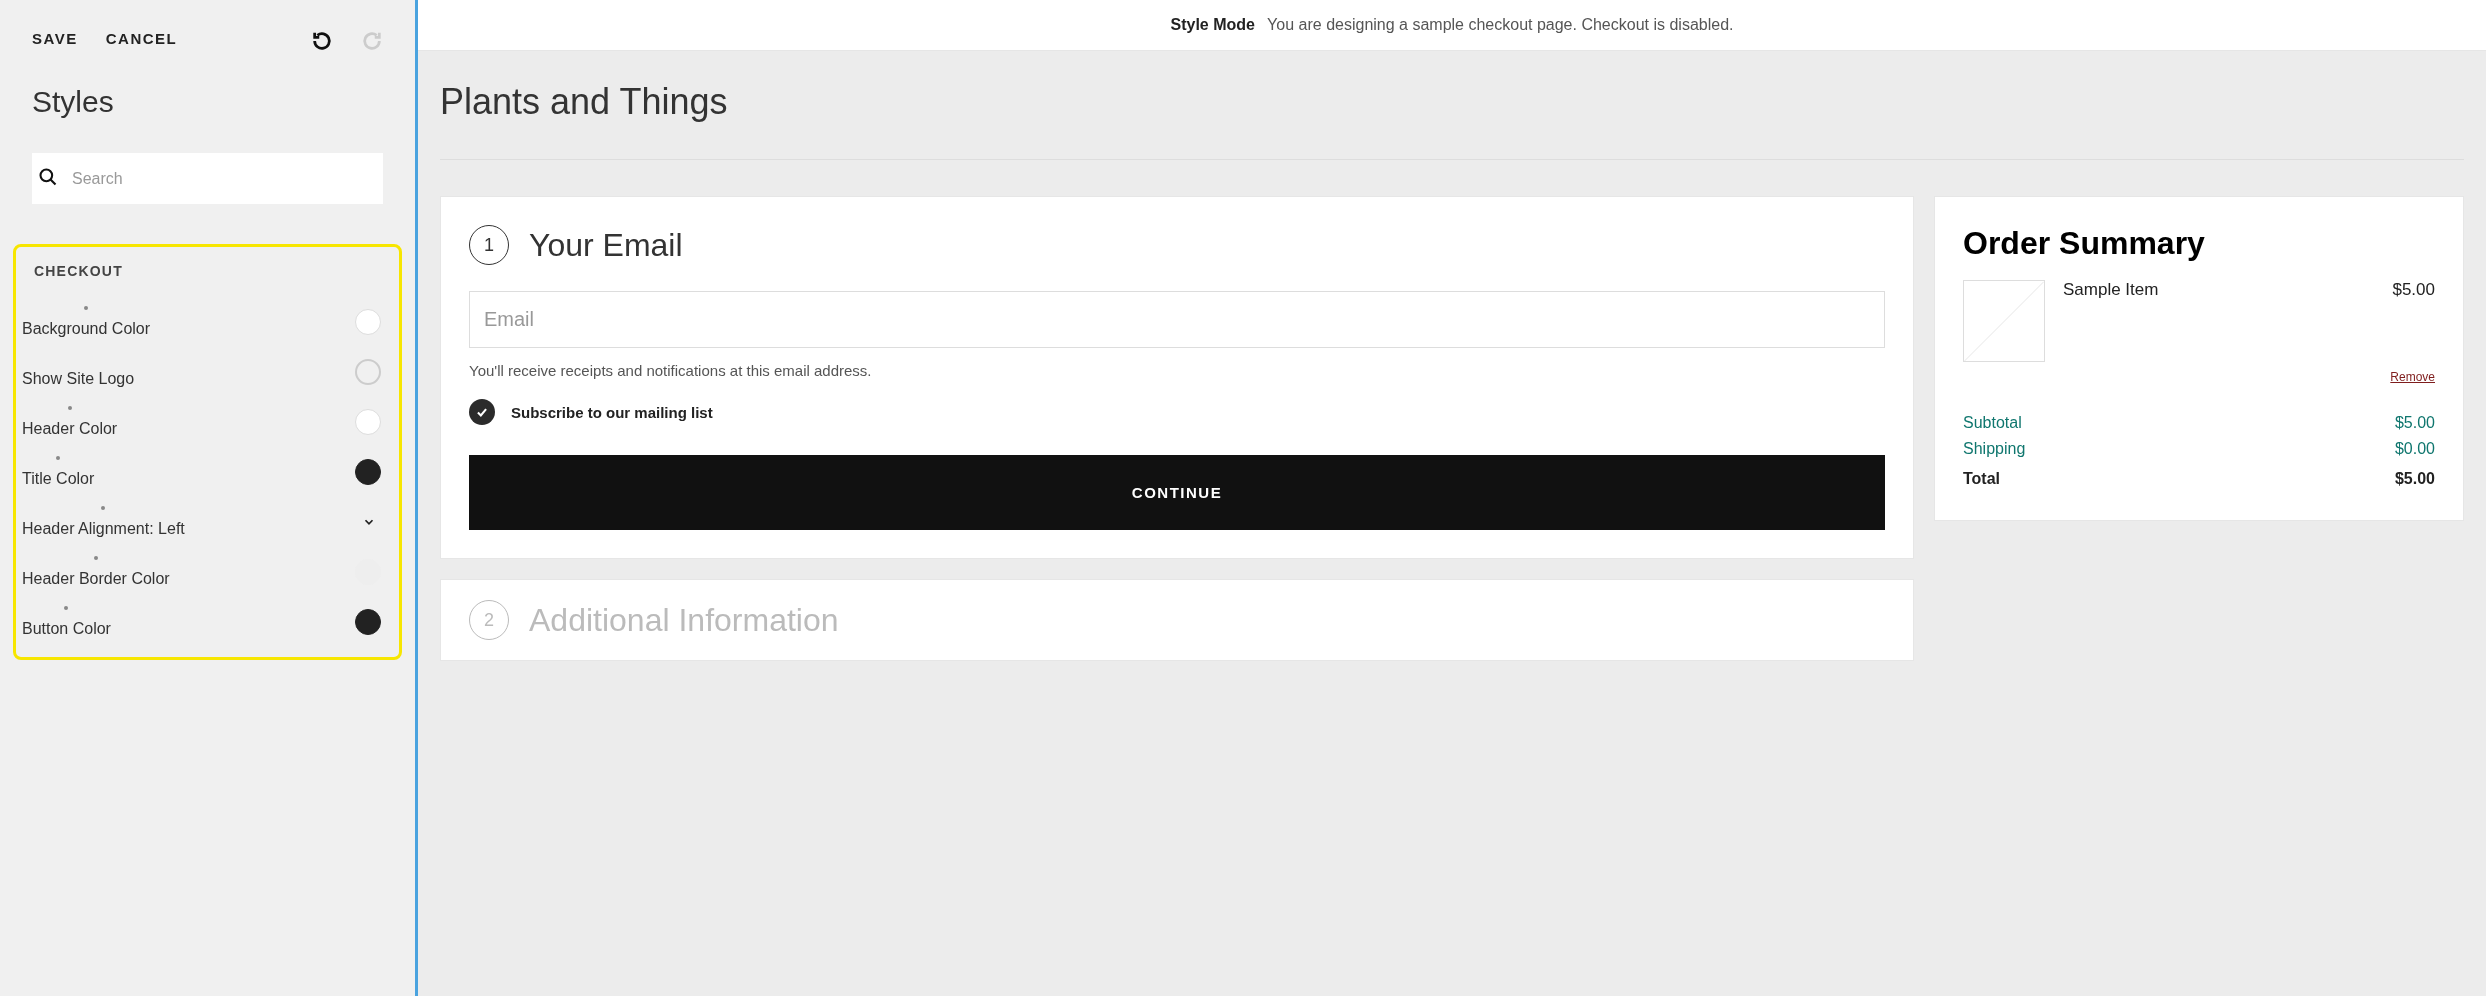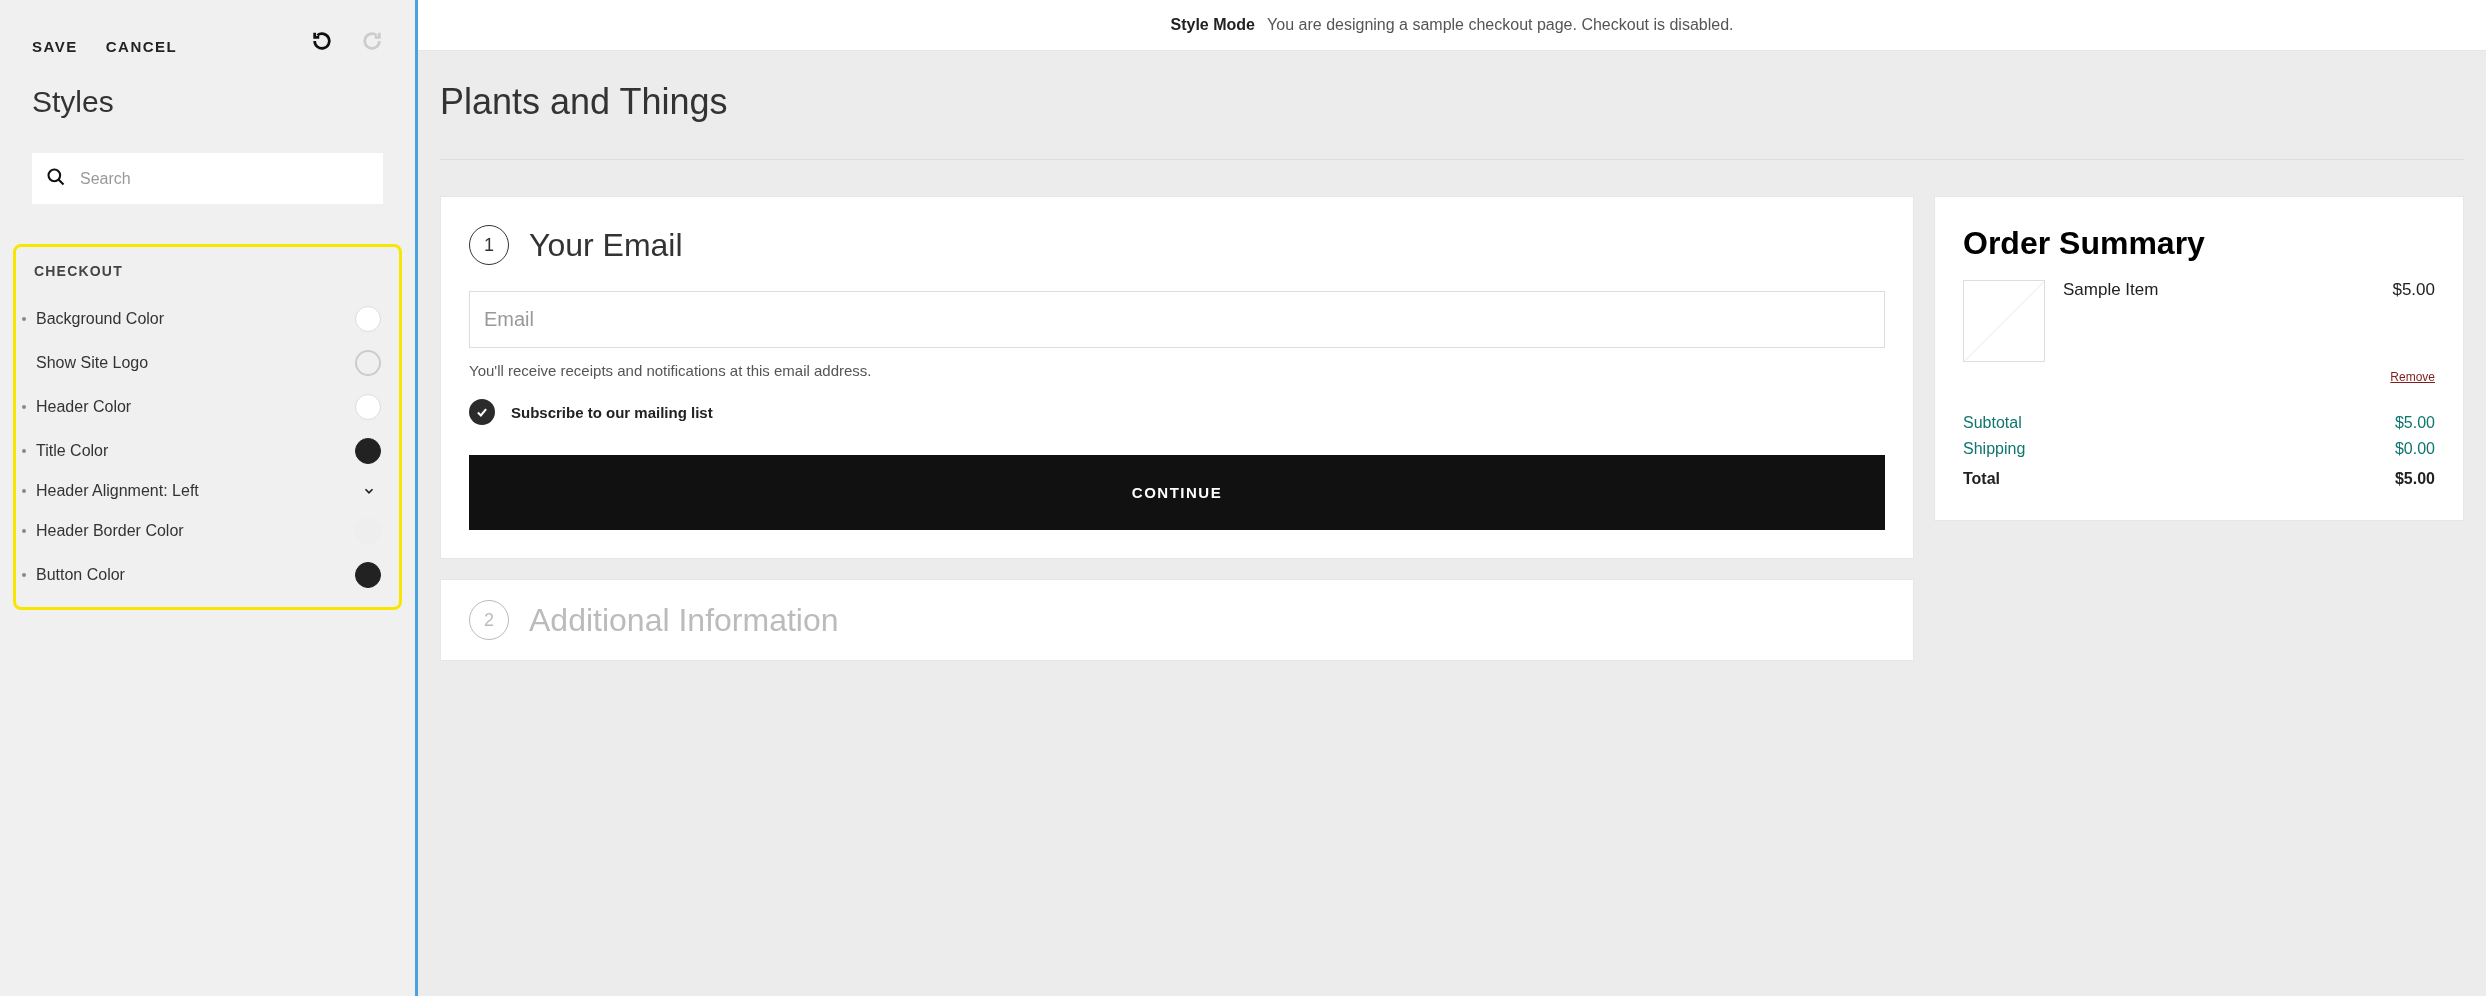--- a/index.html
+++ b/index.html
@@ -18,21 +18,21 @@
   
   .sidebar {
     width: 415px;
     flex-shrink: 0;
     background: #f0f0f0;
     padding: 0 18px 18px 18px;
     overflow: auto;
   }
   .sidebar-top {
     display: flex;
-    align-items: flex-end;
+    align-items: flex-start;
     justify-content: space-between;
     padding: 30px 14px 30px 14px;
   }
   .sidebar-top-left {
     display: flex;
     gap: 28px;
   }
   .sidebar-top-left button {
     background: none;
     border: none;
@@ -60,21 +60,21 @@
     font-size: 30px;
     font-weight: 400;
     padding: 0 14px 20px 14px;
     color: #333;
   }
   .search-box {
     margin: 14px 14px 40px 14px;
     background: #fff;
     display: flex;
     align-items: center;
-    padding: 14px 14px;
+    padding: 14px 6px;
     gap: 14px;
   }
   .search-box input {
     border: none;
     outline: none;
     font-size: 16px;
     flex: 1;
     color: #333;
   }
   .search-box input::placeholder { color: #999; }
@@ -96,20 +96,21 @@
     align-items: center;
     justify-content: space-between;
     padding: 9px 18px 9px 6px;
   }
   .style-row-left {
     display: flex;
     align-items: center;
     gap: 10px;
     font-size: 16px;
     color: #333;
+    flex-direction: column;
   }
   .bullet {
     width: 4px;
     height: 4px;
     border-radius: 50%;
     background: #888;
   }
   .bullet.spacer { background: transparent; }
   .swatch {
     width: 26px;

